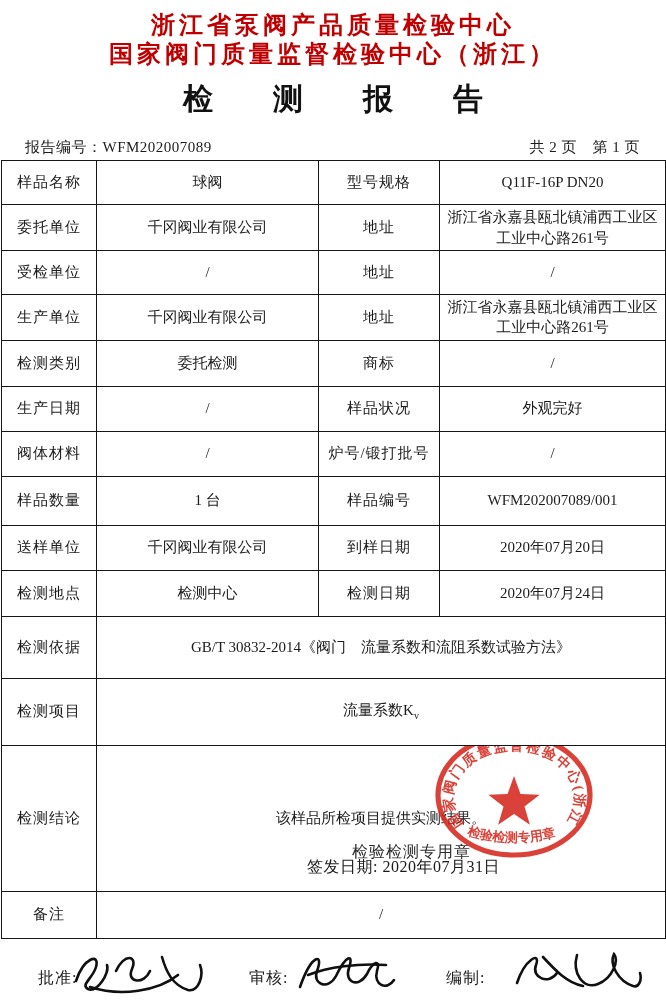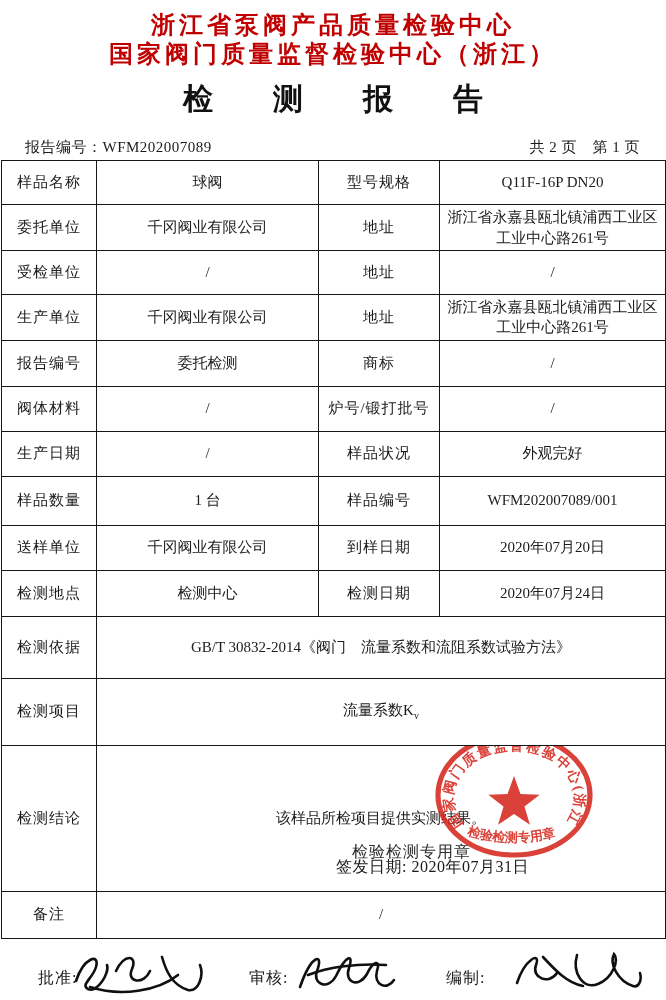--- a/index.html
+++ b/index.html
@@ -38,21 +38,21 @@
   tr.h146{height:146px}tr.h47{height:47px}
   td.tl{vertical-align:top;text-align:left;padding:7px 10px;}
   td.conclusion-cell{position:relative;vertical-align:top;text-align:left;padding:0;}
   .conc-text{padding:7px 10px;font-size:15px;}
   .seal-caption{
     position:absolute;left:255px;top:95px;font-size:16px;color:#2c2c2c;
     letter-spacing:1px;white-space:nowrap;
   }
   .issue-line{
     position:absolute;left:210px;top:110px;font-size:16px;color:#1b1b1b;
-    letter-spacing:0.5px;white-space:nowrap;margin-left:29px;
+    letter-spacing:0.5px;white-space:nowrap;
   }
   .stamp{
     position:absolute;left:336px;top:-15px;width:162px;height:132px;
     opacity:0.88;pointer-events:none;
   }
   .sign-row{position:relative;height:64px;}
   .sign-label{position:absolute;top:29px;font-size:16px;letter-spacing:1px;}
   .sign-label.approve{left:38px;}
   .sign-label.review{left:249px;}
   .sign-label.prepare{left:446px;}
@@ -105,36 +105,36 @@
       <td class="lab">地址</td>
       <td>/</td>
     </tr>
     <tr class="h45">
       <td class="lab">生产单位</td>
       <td>千冈阀业有限公司</td>
       <td class="lab">地址</td>
       <td>浙江省永嘉县瓯北镇浦西工业区工业中心路261号</td>
     </tr>
     <tr class="h46">
-      <td class="lab">报告编号</td>
+      <td class="lab">检测类别</td>
       <td>委托检测</td>
       <td class="lab">商标</td>
       <td>/</td>
     </tr>
     <tr class="h45">
-      <td class="lab">阀体材料</td>
-      <td>/</td>
-      <td class="lab">炉号/锻打批号</td>
-      <td>/</td>
-    </tr>
-    <tr class="h45">
       <td class="lab">生产日期</td>
       <td>/</td>
       <td class="lab">样品状况</td>
       <td>外观完好</td>
+    </tr>
+    <tr class="h45">
+      <td class="lab">阀体材料</td>
+      <td>/</td>
+      <td class="lab">炉号/锻打批号</td>
+      <td>/</td>
     </tr>
     <tr class="h49">
       <td class="lab">样品数量</td>
       <td>1 台</td>
       <td class="lab">样品编号</td>
       <td>WFM202007089/001</td>
     </tr>
     <tr class="h45">
       <td class="lab">送样单位</td>
       <td>千冈阀业有限公司</td>

